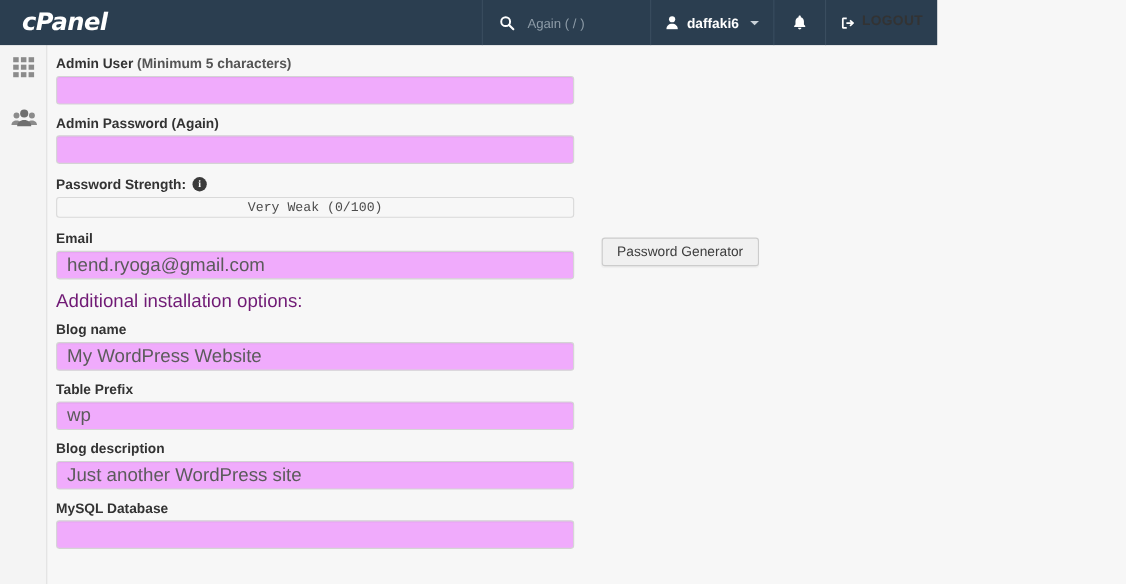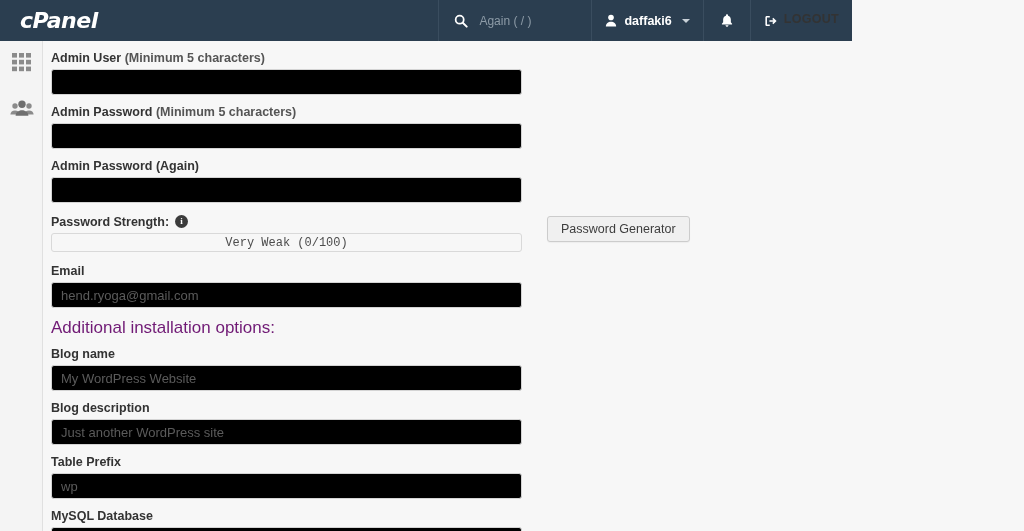--- a/index.html
+++ b/index.html
@@ -95,25 +95,25 @@
     font-size: 12.5px;
     color: #333333;
     font-weight: bold;
     padding: 0 0 3px 0;
     line-height: 16px;
   }
   .lbl .hint { font-weight: bold; color: #555555; }
   .inp {
     display: block;
     width: 471px; height: 26px;
-    background: #000000;
+    background: #f0abfc;
     border: 1px solid #d4d4d4;
     border-radius: 3px;
     box-shadow: inset 0 1px 1px rgba(0,0,0,0.045);
-    font-size: 13px;
+    font-size: 17px;
     color: #5b5b5b;
     padding: 0 9px;
     line-height: 24px;
     font-family: "Liberation Sans", sans-serif;
     margin-bottom: 9px;
     outline: none;
   }
   .inp::placeholder { color: #7a7a7a; opacity: 1; }
 
   .strength-row {
@@ -249,26 +249,20 @@
 <div class="main">
   <div class="form-wrap">
 
     <div class="field">
       <div class="lbl">
         <span>Admin User</span><span class="hint"> (Minimum 5 characters)</span>
       </div>
       <input class="inp" type="text" value="" style="">
     </div>
 
-    <div class="field">
-      <div class="lbl">
-        <span>Admin Password</span><span class="hint"> (Minimum 5 characters)</span>
-      </div>
-      <input class="inp" type="text" value="" style="">
-    </div>
 
     <div class="field">
       <div class="lbl">Admin Password (Again)</div>
       <input class="inp" type="text" value="" style="">
     </div>
 
     <div class="strength-row">
       <span class="strength-lbl">Password Strength:</span>
       <span class="info-icon">i</span>
     </div>
@@ -282,30 +276,30 @@
     </div>
 
     <div class="section-head">Additional installation options:</div>
 
     <div class="field">
       <div class="lbl">Blog name</div>
       <input class="inp" type="text" value="My WordPress Website" style="">
     </div>
 
     <div class="field">
+      <div class="lbl">Table Prefix</div>
+      <input class="inp" type="text" value="wp" style="">
+    </div>
+
+    <div class="field">
       <div class="lbl">Blog description</div>
       <input class="inp" type="text" value="Just another WordPress site" style="">
     </div>
 
     <div class="field">
-      <div class="lbl">Table Prefix</div>
-      <input class="inp" type="text" value="wp" style="">
-    </div>
-
-    <div class="field">
       <div class="lbl">MySQL Database</div>
       <input class="inp" type="text" value="" style="">
     </div>
 
   </div>
 
   <button class="pw-gen-btn">Password Generator</button>
 </div>
 
 </body></html>

